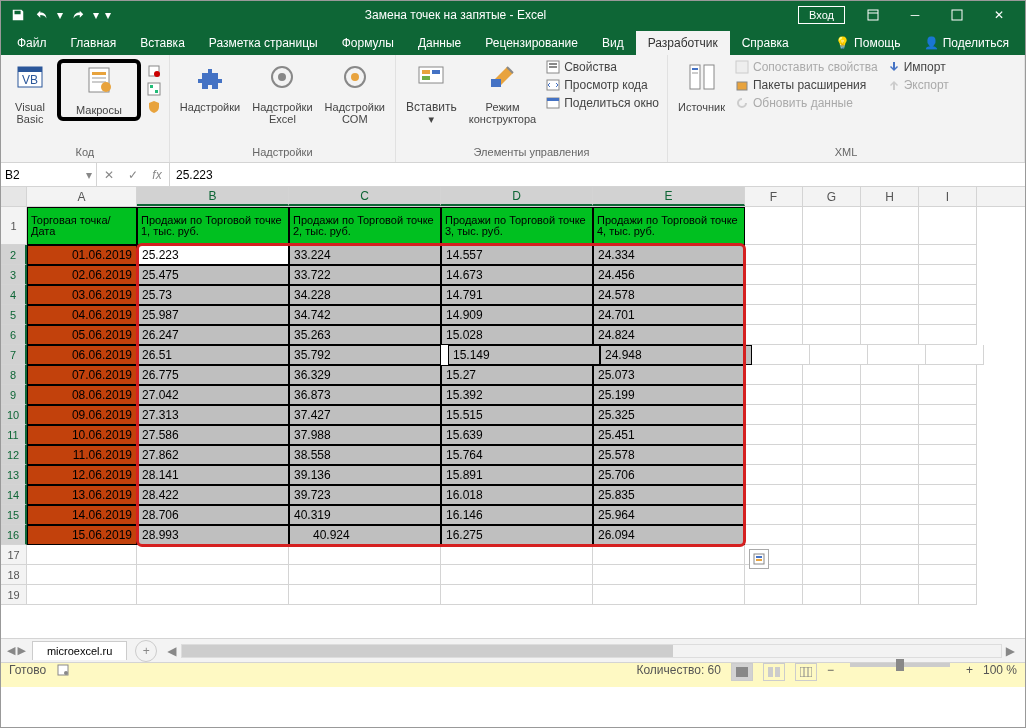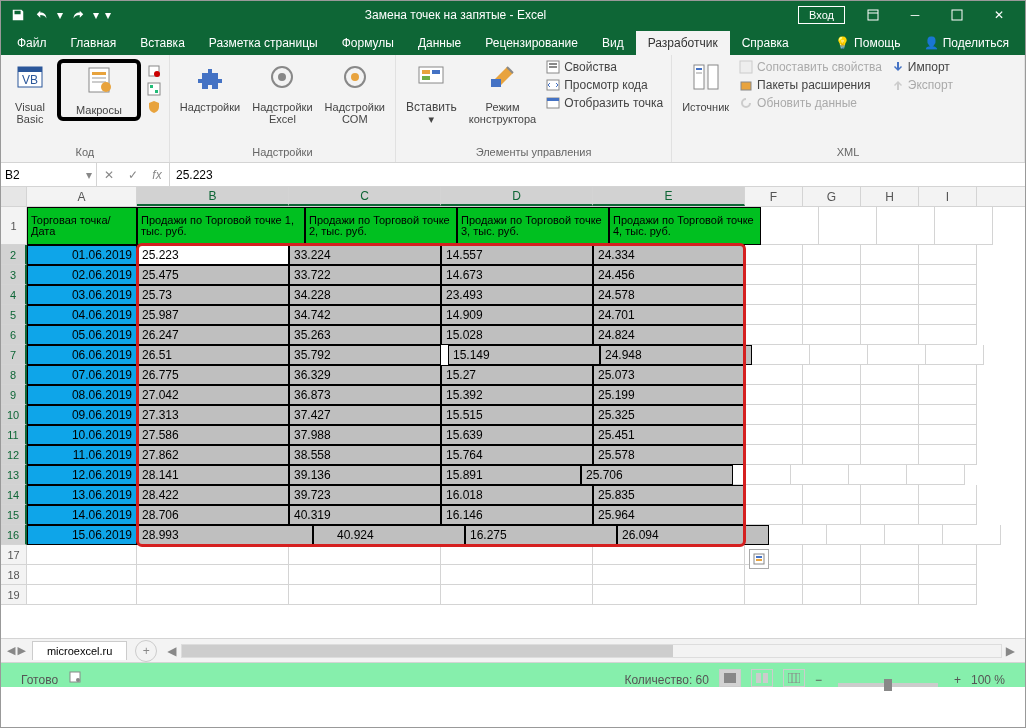--- a/index.html
+++ b/index.html
@@ -38,34 +38,34 @@
 .col-headers{display:flex;height:20px;background:#f3f3f3;border-bottom:1px solid #d4d4d4}
 .corner{width:26px;border-right:1px solid #d4d4d4;background:#e6e6e6}
 .ch{border-right:1px solid #d4d4d4;display:flex;align-items:center;justify-content:center;font-size:12px;color:#555;cursor:pointer}
 .ch.sel{background:#d2d2d2;color:#0e6636;border-bottom:2px solid #0e6636}
 .rows{position:relative}
 .row{display:flex;height:20px}
 .rh{width:26px;background:#f3f3f3;border-right:1px solid #d4d4d4;border-bottom:1px solid #d4d4d4;display:flex;align-items:center;justify-content:center;font-size:11px;color:#555;cursor:pointer}
 .rh.sel{background:#d2d2d2;color:#0e6636;border-right:2px solid #0e6636}
 .cell{border-right:1px solid #d4d4d4;border-bottom:1px solid #d4d4d4;padding:0 4px;display:flex;align-items:center;font-size:12px;overflow:hidden;white-space:nowrap}
 .hdr-cell{border:1px solid #000;background:#00c020;font-size:11px;line-height:11px;padding:1px 3px;white-space:normal;display:flex;align-items:center}
-.date-cell{background:#0ea5e9;border:1px solid #000;justify-content:flex-end}
+.date-cell{background:#c2410c;border:1px solid #000;justify-content:flex-end}
 .data-cell{background:#bfbfbf;border:1px solid #000}
 .data-cell.active{background:#fff}
 .sel-outline{position:absolute;border:3px solid #d52020;border-radius:6px;pointer-events:none}
 .paste-icon{position:absolute;width:20px;height:20px;border:1px solid #aaa;background:#fff;display:flex;align-items:center;justify-content:center;cursor:pointer}
 .sheet-tabs{height:24px;display:flex;align-items:center;border-bottom:1px solid #d4d4d4;background:#f3f3f3}
 .st-nav{display:flex;gap:2px;padding:0 6px;color:#888}
 .st-nav span{cursor:pointer;font-size:11px}
 .sheet-tab{background:#fff;border:1px solid #ccc;border-bottom:none;padding:3px 14px;font-size:11px;cursor:pointer}
 .st-add{width:22px;height:22px;border:1px solid #ccc;border-radius:11px;display:flex;align-items:center;justify-content:center;margin-left:8px;cursor:pointer;color:#888}
 .hscroll{flex:1;display:flex;align-items:center;padding:0 10px}
 .hscroll-track{flex:1;height:14px;background:#f3f3f3;border:1px solid #ddd;position:relative;margin:0 4px}
 .hscroll-thumb{position:absolute;left:0;width:60%;height:100%;background:#cdcdcd}
-.statusbar{height:24px;background:#86efac;display:flex;align-items:flex-end;padding:0 20px;font-size:11px;color:#555;gap:10px}
+.statusbar{height:24px;background:#fef9c3;display:flex;align-items:flex-start;padding:0 8px;font-size:11px;color:#555;gap:10px}
 .statusbar .spacer{flex:1}
 .view-btn{width:22px;height:18px;border:1px solid #ccc;display:flex;align-items:center;justify-content:center;cursor:pointer}
 .view-btn.active{background:#d2d2d2}
 .zoom-slider{width:100px;height:4px;background:#ccc;position:relative;margin:0 6px}
 .zoom-slider::after{content:"";position:absolute;left:50%;top:-4px;width:8px;height:12px;background:#888;transform:translateX(-50%)}
 </style>
 </head>
 <body>
 
 <div class="titlebar">
@@ -245,21 +245,21 @@
               <rect x="1" y="2" width="12" height="10" fill="#fff" stroke="#888"></rect>
               <path d="M4 5l-2 2 2 2M10 5l2 2-2 2" stroke="#4472c4" fill="none"></path>
             </svg>
             <span>Просмотр кода</span>
           </div>
         <div class="small-item">
             <svg viewBox="0 0 14 14">
               <rect x="1" y="2" width="12" height="10" fill="#fff" stroke="#888"></rect>
               <rect x="1" y="2" width="12" height="3" fill="#4472c4"></rect>
             </svg>
-            <span>Отобразить точка</span>
+            <span>Поделиться окно</span>
           </div>
       </div>
     </div>
     <div class="rgroup-title">Элементы управления</div>
   </div>
 
   <div class="rgroup" style="flex:1">
     <div class="rgroup-items">
       <div class="rbtn">
           <div class="rbtn-icon">
@@ -338,21 +338,21 @@
         <div class="ch" style="width: 58px;">F</div>
         <div class="ch" style="width: 58px;">G</div>
         <div class="ch" style="width: 58px;">H</div>
         <div class="ch" style="width: 58px;">I</div>
       </div>
   </div>
   <div class="rows" id="rows">
       <div class="row" style="height: 38px;">
         <div class="rh" style="height: 38px;">1</div>
         <div class="cell hdr-cell" style="width: 110px;">Торговая точка/Дата</div>
-        <div class="cell hdr-cell" style="width: 168px;">Продажи по Торговой точке 1, тыс. руб.</div>
+        <div class="cell hdr-cell" style="width: 152px;">Продажи по Торговой точке 1, тыс. руб.</div>
         <div class="cell hdr-cell" style="width: 152px;">Продажи по Торговой точке 2, тыс. руб.</div>
         <div class="cell hdr-cell" style="width: 152px;">Продажи по Торговой точке 3, тыс. руб.</div>
         <div class="cell hdr-cell" style="width: 152px;">Продажи по Торговой точке 4, тыс. руб.</div>
         <div class="cell" style="width: 58px;"></div>
         <div class="cell" style="width: 58px;"></div>
         <div class="cell" style="width: 58px;"></div>
         <div class="cell" style="width: 58px;"></div>
       </div>
       <div class="row">
         <div class="rh sel">2</div>
@@ -376,21 +376,21 @@
         <div class="cell" style="width: 58px;"></div>
         <div class="cell" style="width: 58px;"></div>
         <div class="cell" style="width: 58px;"></div>
         <div class="cell" style="width: 58px;"></div>
       </div>
       <div class="row">
         <div class="rh sel">4</div>
         <div class="cell date-cell" style="width: 110px;">03.06.2019</div>
         <div class="cell data-cell" style="width: 152px;">25.73</div>
         <div class="cell data-cell" style="width: 152px;">34.228</div>
-        <div class="cell data-cell" style="width: 152px;">23.493</div>
+        <div class="cell data-cell" style="width: 152px;">14.791</div>
         <div class="cell data-cell" style="width: 152px;">24.578</div>
         <div class="cell" style="width: 58px;"></div>
         <div class="cell" style="width: 58px;"></div>
         <div class="cell" style="width: 58px;"></div>
         <div class="cell" style="width: 58px;"></div>
       </div>
       <div class="row">
         <div class="rh sel">5</div>
         <div class="cell date-cell" style="width: 110px;">04.06.2019</div>
         <div class="cell data-cell" style="width: 152px;">25.987</div>
@@ -484,21 +484,21 @@
         <div class="cell" style="width: 58px;"></div>
         <div class="cell" style="width: 58px;"></div>
         <div class="cell" style="width: 58px;"></div>
         <div class="cell" style="width: 58px;"></div>
       </div>
       <div class="row">
         <div class="rh sel">13</div>
         <div class="cell date-cell" style="width: 110px;">12.06.2019</div>
         <div class="cell data-cell" style="width: 152px;">28.141</div>
         <div class="cell data-cell" style="width: 152px;">39.136</div>
-        <div class="cell data-cell" style="width: 140px;">15.891</div>
+        <div class="cell data-cell" style="width: 152px;">15.891</div>
         <div class="cell data-cell" style="width: 152px;">25.706</div>
         <div class="cell" style="width: 58px;"></div>
         <div class="cell" style="width: 58px;"></div>
         <div class="cell" style="width: 58px;"></div>
         <div class="cell" style="width: 58px;"></div>
       </div>
       <div class="row">
         <div class="rh sel">14</div>
         <div class="cell date-cell" style="width: 110px;">13.06.2019</div>
         <div class="cell data-cell" style="width: 152px;">28.422</div>
@@ -518,21 +518,21 @@
         <div class="cell data-cell" style="width: 152px;">16.146</div>
         <div class="cell data-cell" style="width: 152px;">25.964</div>
         <div class="cell" style="width: 58px;"></div>
         <div class="cell" style="width: 58px;"></div>
         <div class="cell" style="width: 58px;"></div>
         <div class="cell" style="width: 58px;"></div>
       </div>
       <div class="row">
         <div class="rh sel">16</div>
         <div class="cell date-cell" style="width: 110px;">15.06.2019</div>
-        <div class="cell data-cell" style="width: 176px;">28.993</div>
+        <div class="cell data-cell" style="width: 152px;">28.993</div>
         <div class="cell data-cell" style="width: 152px; padding-left: 23px;">40.924</div>
         <div class="cell data-cell" style="width: 152px;">16.275</div>
         <div class="cell data-cell" style="width: 152px;">26.094</div>
         <div class="cell" style="width: 58px;"></div>
         <div class="cell" style="width: 58px;"></div>
         <div class="cell" style="width: 58px;"></div>
         <div class="cell" style="width: 58px;"></div>
       </div>
       <div class="row">
         <div class="rh">17</div>

